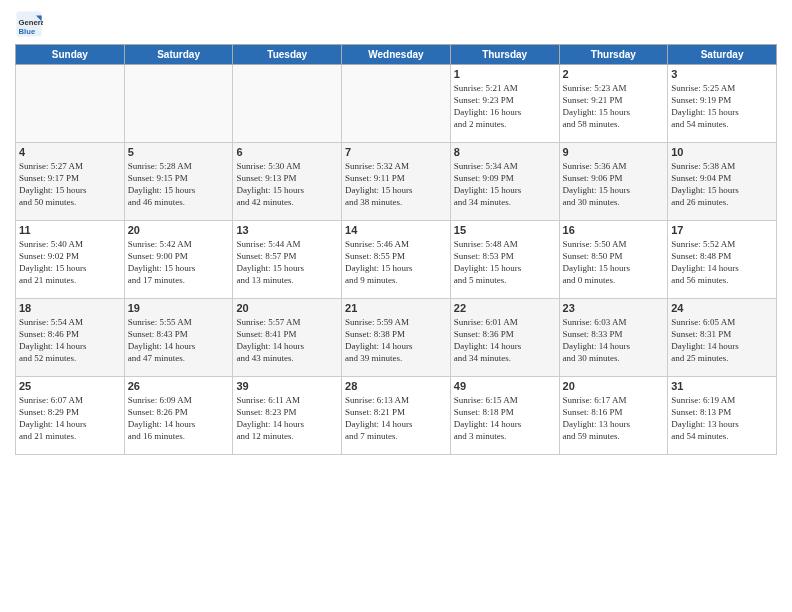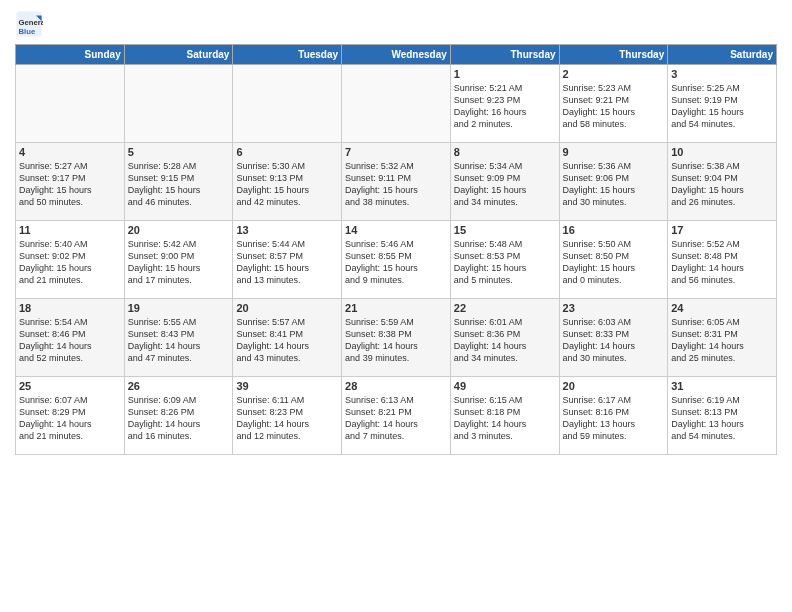--- a/index.html
+++ b/index.html
@@ -8,27 +8,27 @@
     .header-area { display: flex; align-items: flex-start; justify-content: space-between; margin-bottom: 6px; }
     .logo { display: flex; align-items: center; }
     .logo-text { display: flex; flex-direction: column; font-size: 13px; font-weight: bold; }
     .logo-general { color: #333; }
     .logo-blue { color: #2a6db5; }
     .logo-icon { width: 28px; height: 28px; margin-right: 4px; }
     .title-area { text-align: right; }
     .month-title { font-size: 36px; font-weight: bold; color: #333; line-height: 1; }
     .location { font-size: 14px; color: #555; margin-top: 2px; }
     .calendar { width: 100%; border-collapse: collapse; font-size: 9.5px; }
-    .calendar th { background: #2a6db5; color: #fff; padding: 4px 3px; text-align: right; font-size: 10px; border: 1px solid #aaa; margin-top: 24px; }
+    .calendar th { background: #2a6db5; color: #fff; padding: 4px 3px; text-align: center; font-size: 10px; border: 1px solid #aaa; margin-top: 24px; }
     .calendar td { border: 1px solid #ccc; vertical-align: top; padding: 3px; width: 14.28%; height: 78px; background: #fff; }
     .calendar td.empty { background: #f9f9f9; }
     .calendar tr:nth-child(even) td { background: #f5f5f5; }
     .calendar tr:nth-child(even) td.empty { background: #f0f0f0; }
     .day-num { font-weight: bold; font-size: 11px; color: #333; margin-bottom: 2px; }
-    .day-info { color: #333; line-height: 1.35; font-size: 9px; }
+    .day-info { color: #333; line-height: 1.35; font-size: 9px; font-family: Liberation Serif, serif; }
   </style>
 </head>
 <body>
 
 <div class="page">
   <div class="header-area">
     <div class="logo">
       <svg class="logo-icon" viewBox="0 0 40 40">
         <rect x="2" y="2" width="36" height="36" rx="4" fill="#e8f0fa"></rect>
         <text x="5" y="22" font-size="11" font-weight="bold" fill="#333">General</text>

